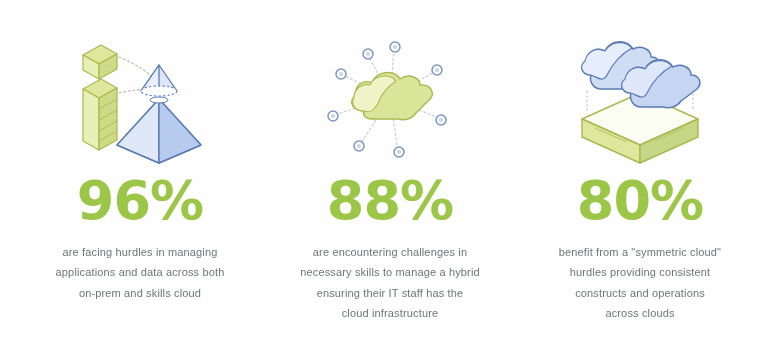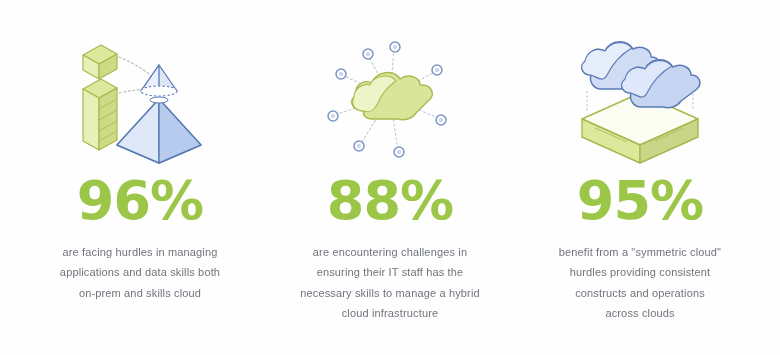--- a/index.html
+++ b/index.html
@@ -105,21 +105,21 @@
           <polygon points="94,72 136,118 94,136 52,118" fill="#c6d7f2" stroke="#5b7bb5" stroke-width="1.4" stroke-linejoin="round"></polygon>
           <polygon points="94,72 94,136 52,118" fill="#dfe8f9" stroke="#5b7bb5" stroke-width="1.4" stroke-linejoin="round"></polygon>
           <polygon points="94,72 136,118 94,136" fill="#b7cbee" stroke="#5b7bb5" stroke-width="1.4" stroke-linejoin="round"></polygon>
           <ellipse cx="94" cy="73" rx="9" ry="3" fill="#ffffff" stroke="#5b7bb5" stroke-width="1"></ellipse>
         </g>
       </svg>
     </div>
     <div class="percent">96%</div>
     <div class="caption">
       <span class="line">are facing hurdles in managing</span>
-      <span class="line">applications and data skills both</span>
+      <span class="line">applications and data across both</span>
       <span class="line">on-prem and skills cloud</span>
     </div>
   </div>
 
   <div class="stat-column">
     <div class="icon-area">
       <svg width="140" height="140" viewBox="0 0 140 140" xmlns="http://www.w3.org/2000/svg">
 
         <g>
           <line x1="70" y1="70" x2="48" y2="28" stroke="#c2c9d6" stroke-width="1.1" stroke-dasharray="2,2.6" stroke-linecap="round"></line>
@@ -158,22 +158,22 @@
           <circle cx="13" cy="89" r="2"></circle>
           <circle cx="121" cy="93" r="2"></circle>
           <circle cx="39" cy="119" r="2"></circle>
           <circle cx="79" cy="125" r="2"></circle>
         </g>
       </svg>
     </div>
     <div class="percent">88%</div>
     <div class="caption">
       <span class="line">are encountering challenges in</span>
+      <span class="line">necessary skills to manage a hybrid</span>
       <span class="line">ensuring their IT staff has the</span>
-      <span class="line">necessary skills to manage a hybrid</span>
       <span class="line">cloud infrastructure</span>
     </div>
   </div>
 
   <div class="stat-column">
     <div class="icon-area">
       <svg width="150" height="140" viewBox="0 0 150 140" xmlns="http://www.w3.org/2000/svg">
 
         <g>
           <line x1="22" y1="64" x2="22" y2="86" stroke="#b9bfc9" stroke-width="1.1" stroke-dasharray="2,2.4"></line>
@@ -198,21 +198,21 @@
 
         <g>
           <path d="M66,66 C56,66 54,56 62,52 C62,42 72,38 80,42 C86,30 102,30 108,40
                    C116,36 126,40 126,48 C134,48 138,56 132,62 L116,74
                    C112,80 104,82 98,80 L76,80 C68,80 64,72 66,66 Z" fill="#c6d5f1" stroke="#5b7bb5" stroke-width="1.5" stroke-linejoin="round"></path>
           <path d="M66,66 C58,66 53,58 60,52 C62,42 72,38 80,42 C86,32 100,31 107,39
                    C98,44 88,54 82,66 C78,74 72,68 66,66 Z" fill="#dee8fa" stroke="#5b7bb5" stroke-width="1.2" stroke-linejoin="round"></path>
         </g>
       </svg>
     </div>
-    <div class="percent">95%</div>
+    <div class="percent">80%</div>
     <div class="caption">
       <span class="line">benefit from a "symmetric cloud"</span>
       <span class="line">hurdles providing consistent</span>
       <span class="line">constructs and operations</span>
       <span class="line">across clouds</span>
     </div>
   </div>
 
 </div>
 

